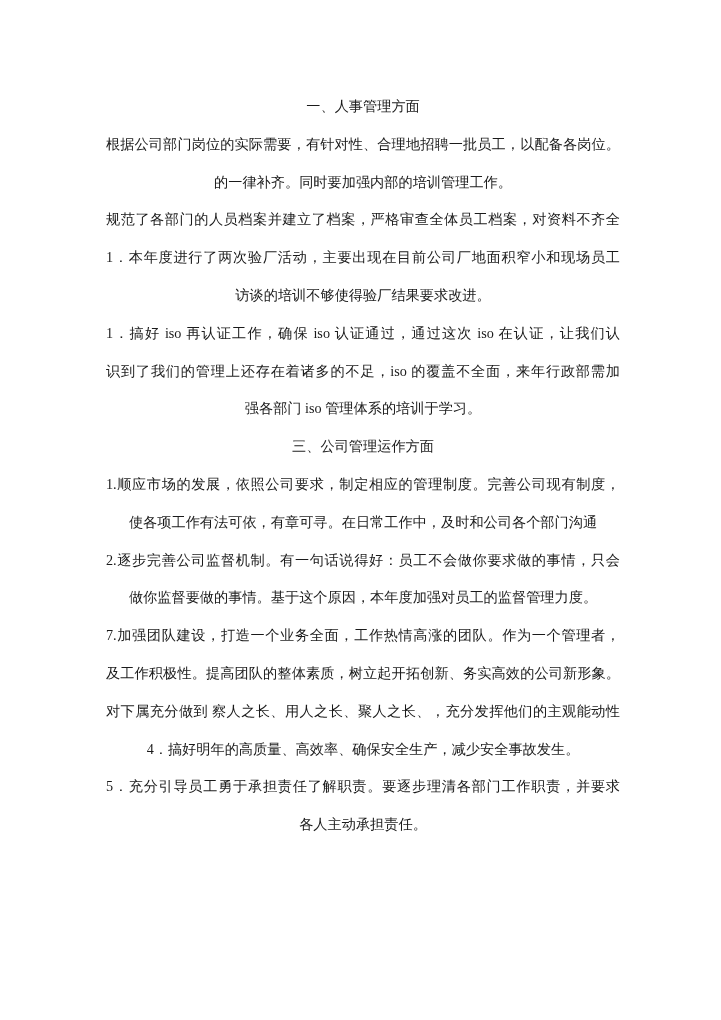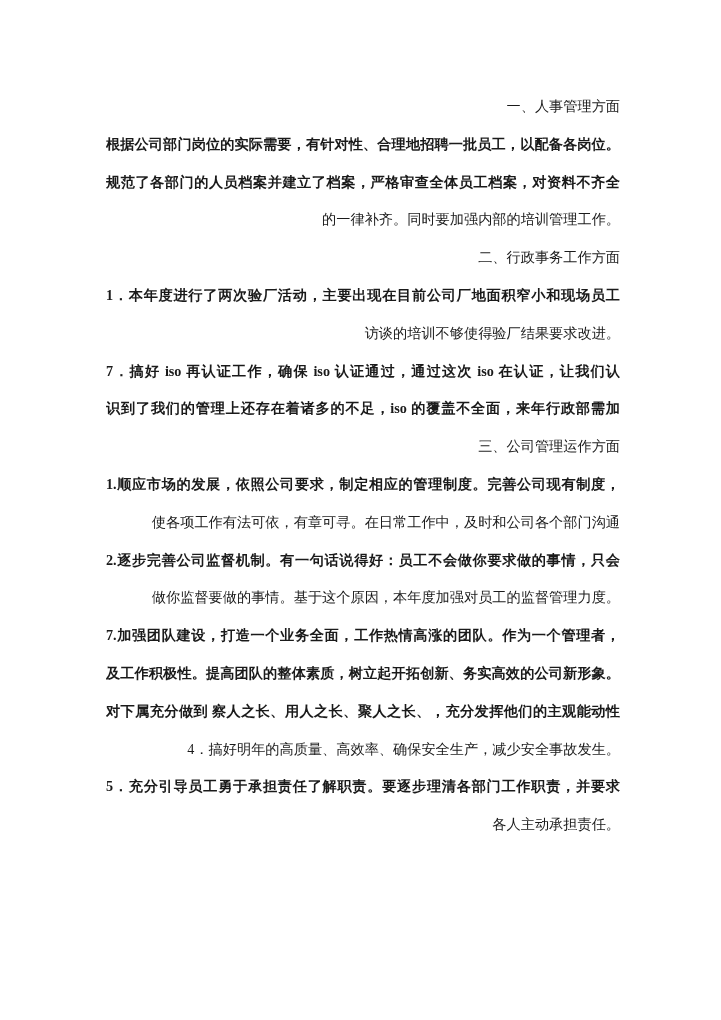--- a/index.html
+++ b/index.html
@@ -21,48 +21,47 @@
     left: 106px;
     top: 88px;
     width: 514px;
   }
   .line {
     height: 37.8px;
     line-height: 37.8px;
     font-size: 14.2px;
     letter-spacing: 0;
     white-space: nowrap;
-    text-align: right;
+    text-align: center;
   }
   .line.fill {
     white-space: normal;
     text-align: justify;
     text-align-last: justify;
     overflow: hidden;
-    font-weight: bold;
   }
   .line.heading {
     
     font-weight: normal;
   }
 </style>
 </head>
 <body>
 
 <div class="page">
   <div class="textblock" id="doc-body">
       <div class="line heading">一、人事管理方面</div>
       <div class="line fill">根据公司部门岗位的实际需要，有针对性、合理地招聘一批员工，以配备各岗位。</div>
+      <div class="line">的一律补齐。同时要加强内部的培训管理工作。</div>
       <div class="line fill">规范了各部门的人员档案并建立了档案，严格审查全体员工档案，对资料不齐全</div>
-      <div class="line">的一律补齐。同时要加强内部的培训管理工作。</div>
-      <div class="line heading">二、行政事务工作方面</div>
       <div class="line fill">1．本年度进行了两次验厂活动，主要出现在目前公司厂地面积窄小和现场员工</div>
       <div class="line">访谈的培训不够使得验厂结果要求改进。</div>
-      <div class="line fill">7．搞好 iso 再认证工作，确保 iso 认证通过，通过这次 iso 在认证，让我们认</div>
+      <div class="line fill">1．搞好 iso 再认证工作，确保 iso 认证通过，通过这次 iso 在认证，让我们认</div>
       <div class="line fill">识到了我们的管理上还存在着诸多的不足，iso 的覆盖不全面，来年行政部需加</div>
+      <div class="line">强各部门 iso 管理体系的培训于学习。</div>
       <div class="line heading">三、公司管理运作方面</div>
       <div class="line fill">1.顺应市场的发展，依照公司要求，制定相应的管理制度。完善公司现有制度，</div>
       <div class="line">使各项工作有法可依，有章可寻。在日常工作中，及时和公司各个部门沟通</div>
       <div class="line fill">2.逐步完善公司监督机制。有一句话说得好：员工不会做你要求做的事情，只会</div>
       <div class="line">做你监督要做的事情。基于这个原因，本年度加强对员工的监督管理力度。</div>
       <div class="line fill">7.加强团队建设，打造一个业务全面，工作热情高涨的团队。作为一个管理者，</div>
       <div class="line fill">及工作积极性。提高团队的整体素质，树立起开拓创新、务实高效的公司新形象。</div>
       <div class="line fill">对下属充分做到 察人之长、用人之长、聚人之长、，充分发挥他们的主观能动性</div>
       <div class="line">4．搞好明年的高质量、高效率、确保安全生产，减少安全事故发生。</div>
       <div class="line fill">5．充分引导员工勇于承担责任了解职责。要逐步理清各部门工作职责，并要求</div>

